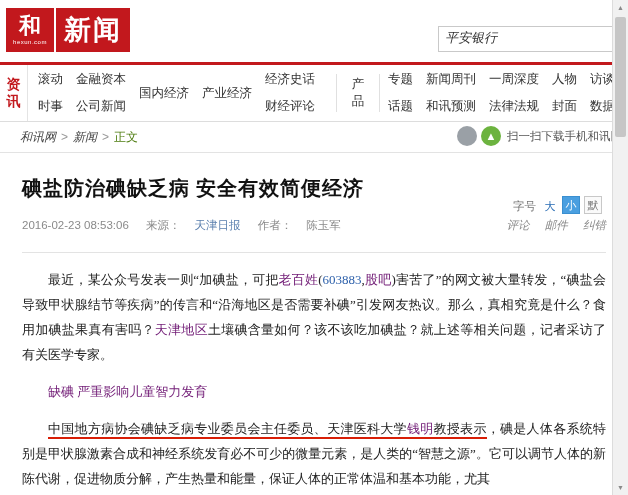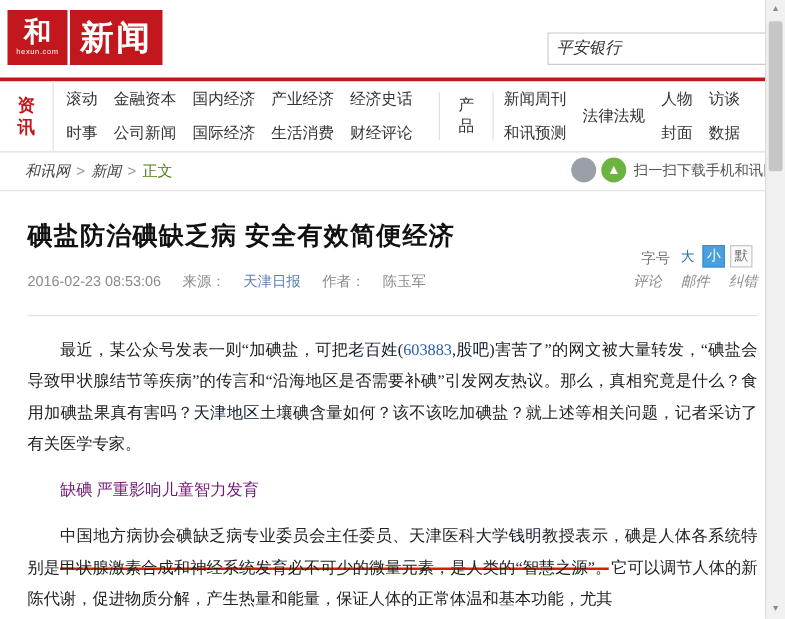--- a/index.html
+++ b/index.html
@@ -98,24 +98,24 @@
   }
   .meta .item{margin-right:14px;}
   .meta a{color:#5a7fae;text-decoration:none;}
   .meta-right{position:absolute;right:0;top:0;color:#8a8a8a;font-style:italic;}
   .meta-right span{margin-left:12px;}
 
   .body{margin-top:14px;font-size:13px;line-height:25px;color:#222;
         font-family:"Liberation Serif","DejaVu Serif",serif;}
   .body p{margin:0 0 12px 0;text-align:justify;}
   .indent{text-indent:2em;}
-  .body a{color:#0f172a;text-decoration:none;}
+  .body a{color:#701a75;text-decoration:none;}
   .body .stockcode{color:#2b5faa;}
   .sub{font-weight:normal;color:#701a75;}
-  .uline{border-bottom:2px solid #d81e06;padding-bottom:18px;}
+  .uline{border-bottom:2px solid #d81e06;padding-bottom:1px;}
 
   
   .scrollbar{
     position:absolute;right:0;top:0;width:15px;height:495px;background:#f1f1f1;border-left:1px solid #dcdcdc;
   }
   .scroll-up,.scroll-down{
     position:absolute;left:0;width:15px;height:15px;background:#f1f1f1;
     display:flex;align-items:center;justify-content:center;font-size:7px;color:#8a8a8a;
   }
   .scroll-up{top:0;}
@@ -150,41 +150,44 @@
         <div class="nav-col">
           <a href="#">滚动</a>
           <a href="#">时事</a>
         </div>
         <div class="nav-col">
           <a href="#">金融资本</a>
           <a href="#">公司新闻</a>
         </div>
         <div class="nav-col">
           <a href="#">国内经济</a>
-          <a href="#">国际经济</a>
         </div>
         <div class="nav-col">
           <a href="#">产业经济</a>
-          <a href="#">生活消费</a>
         </div>
         <div class="nav-col">
           <a href="#">经济史话</a>
           <a href="#">财经评论</a>
         </div>
         <div class="nav-sep"></div>
         <div class="nav-tag2">
           <span>产</span>
           <span>品</span>
         </div>
         <div class="nav-sep"></div>
         <div class="nav-col">
+          <a href="#">专题</a>
+          <a href="#">话题</a>
+        </div>
+        <div class="nav-col">
           <a href="#">新闻周刊</a>
           <a href="#">和讯预测</a>
         </div>
         <div class="nav-col">
+          <a href="#">一周深度</a>
           <a href="#">法律法规</a>
         </div>
         <div class="nav-col">
           <a href="#">人物</a>
           <a href="#">封面</a>
         </div>
         <div class="nav-col">
           <a href="#">访谈</a>
           <a href="#">数据</a>
         </div>

